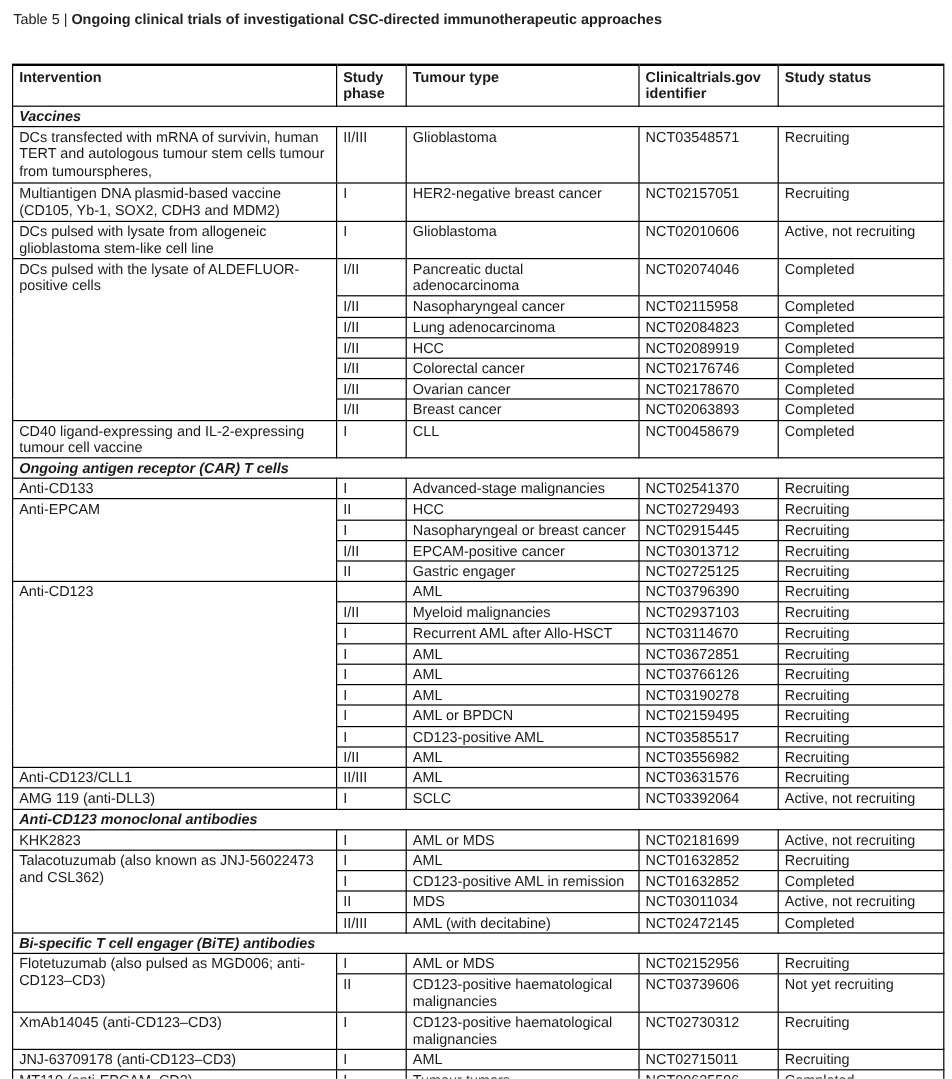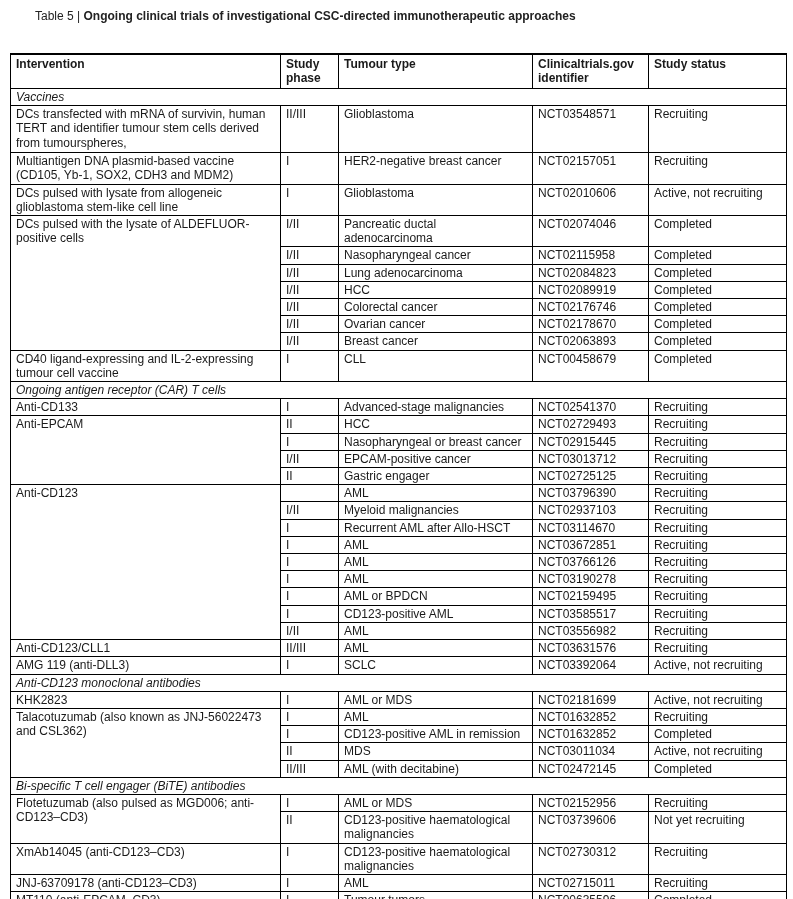--- a/index.html
+++ b/index.html
@@ -6,21 +6,20 @@
     body {
       width: 793px; height: 899px; overflow: hidden;
       font-family: "Liberation Sans", sans-serif;
       color: #1a1a1a;
       position: relative;
     }
     .caption {
       position: absolute; left: 11px; top: 9px;
       font-size: 12px; line-height: 14px;
       color: #222;
-      margin-left: 24px;
     }
     .caption .label { font-weight: normal; }
     .caption .title { font-weight: bold; }
     table.trials {
       position: absolute; left: 10px; top: 37px;
       width: 776px;
       border-collapse: collapse;
       font-size: 12px; line-height: 14.2px;
       table-layout: fixed;
       margin-top: 16px;
@@ -37,21 +36,21 @@
       text-align: left;
     }
     table.trials th {
       font-weight: bold;
       padding-top: 2px;
       height: 30px;
       border-top: 2px solid #000;
       border-bottom: 1.5px solid #000;
     }
     table.trials tr.section td {
-      font-style: italic; font-weight: normal;
+      font-style: italic; font-weight: bold;
       padding-top: 1px; padding-bottom: 1px;
     }
     table.trials tr:last-child td { border-bottom: 2px solid #ec4899; }
     table.trials td.tall3 { height: 44px; }
     .it { }
   </style>
 </head>
 <body>
 
 <div class="caption">
@@ -73,21 +72,21 @@
       <th>Tumour type</th>
       <th>Clinicaltrials.gov identifier</th>
       <th>Study status</th>
     </tr>
   </thead>
   <tbody id="table-body">
       <tr class="section">
         <td colspan="5">Vaccines</td>
       </tr>
       <tr>
-        <td rowspan="1"><span>DCs transfected with mRNA of survivin, human </span><span class="it">TERT</span><span> and identifier tumour stem cells derived from tumourspheres,</span></td>
+        <td rowspan="1"><span>DCs transfected with mRNA of survivin, human </span><span class="it">TERT</span><span> and autologous tumour stem cells tumour from tumourspheres,</span></td>
         <td class="tall3">II/III</td>
         <td>Glioblastoma</td>
         <td>NCT03548571</td>
         <td>Recruiting</td>
       </tr>
       <tr>
         <td rowspan="1">Multiantigen DNA plasmid-based vaccine (CD105, Yb-1, SOX2, CDH3 and MDM2)</td>
         <td>I</td>
         <td>HER2-negative breast cancer</td>
         <td>NCT02157051</td>

